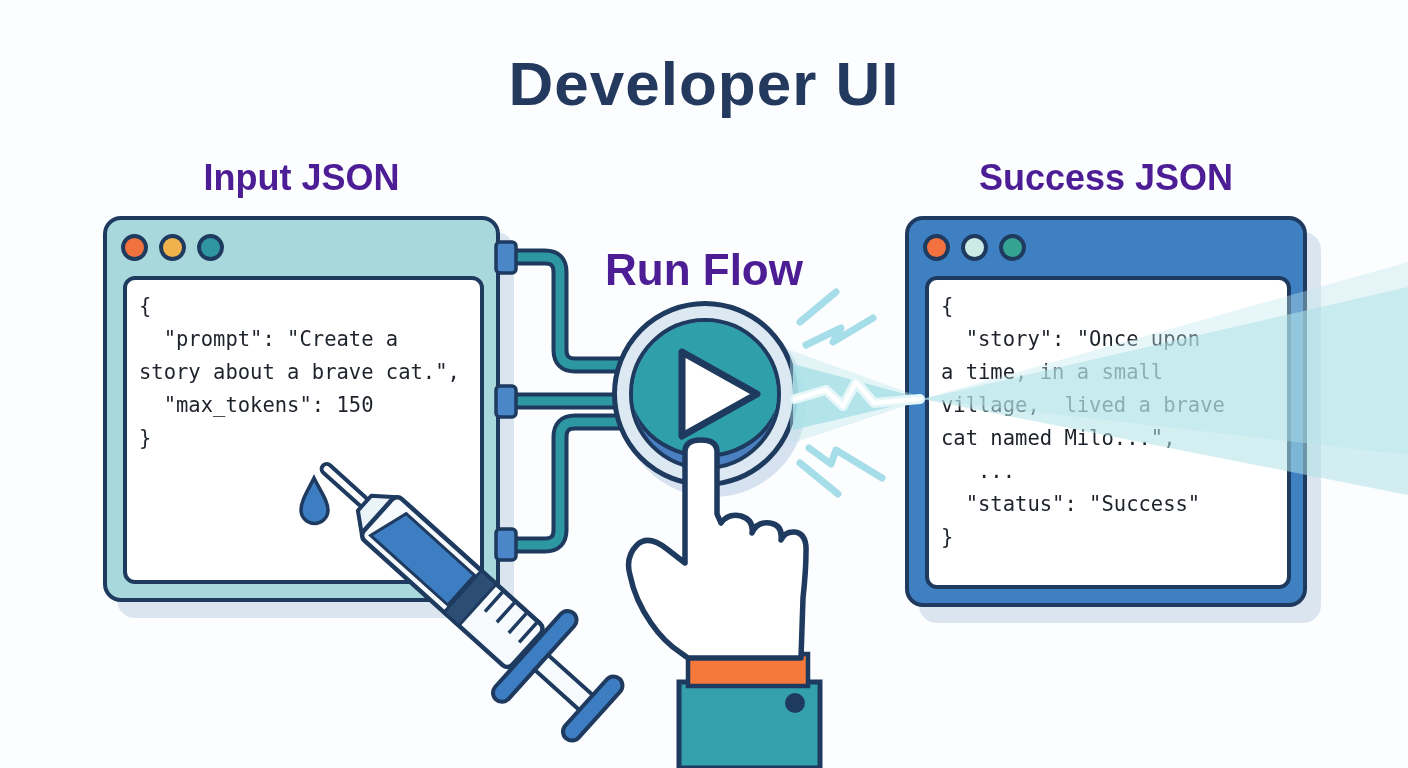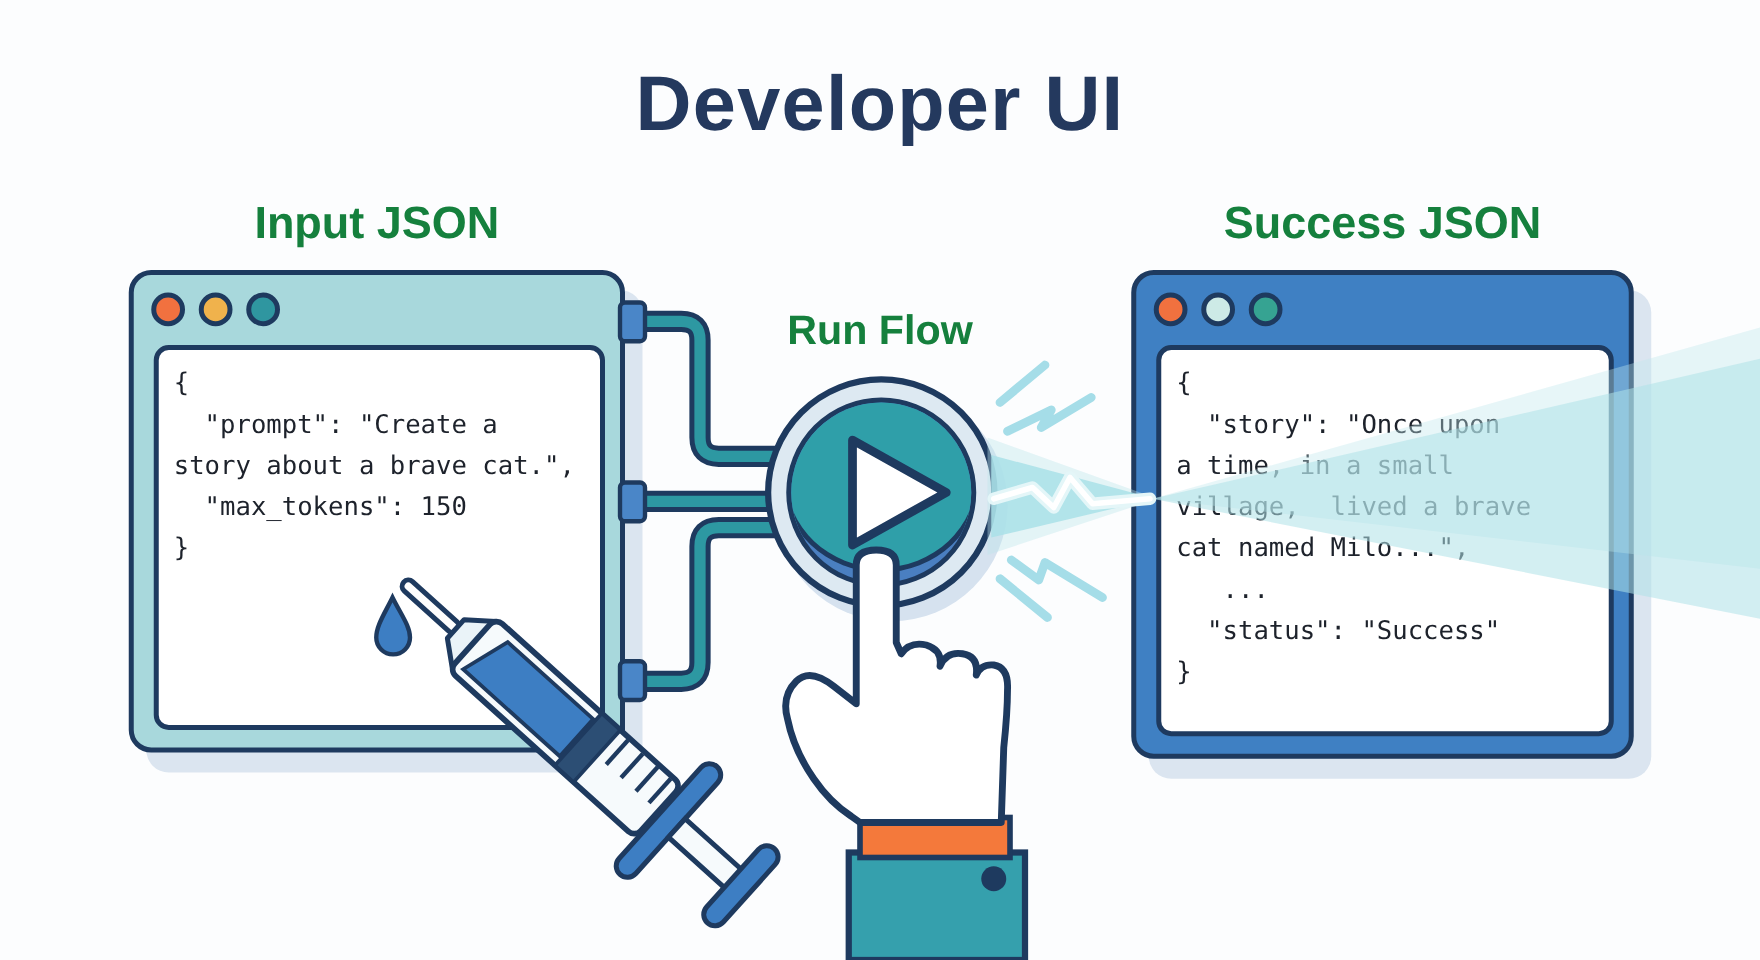--- a/index.html
+++ b/index.html
@@ -3,24 +3,24 @@
 <meta charset="utf-8">
 <style>
   html,body{margin:0;padding:0;}
   body{width:1408px;height:768px;overflow:hidden;background:#fcfdfe;
        font-family:"Liberation Sans",sans-serif;}
   .stage{position:relative;width:1408px;height:768px;}
 
   .page-title{position:absolute;top:48px;left:0;width:100%;text-align:center;
     font-size:62px;font-weight:700;color:#24395e;letter-spacing:1px;}
 
-  .panel-label{position:absolute;text-align:center;font-size:36px;font-weight:700;color:#15803d;}
+  .panel-label{position:absolute;text-align:center;font-size:36px;font-weight:700;color:#4c1d95;}
   .label-input{left:103px;top:157px;width:397px;}
   .label-output{left:905px;top:157px;width:402px;}
-  .label-run{left:604px;top:245px;width:200px;font-size:33px;}
+  .label-run{left:604px;top:245px;width:200px;font-size:44px;}
 
   .window{position:absolute;border:4px solid #1e3a5f;border-radius:18px;
     box-shadow:14px 16px 0 #dbe5f0;}
   .window-input{left:103px;top:216px;width:389px;height:378px;background:#a8d8dc;}
   .window-output{left:905px;top:216px;width:394px;height:383px;background:#3f80c3;}
 
   .dots{position:absolute;left:14px;top:14px;display:flex;gap:11px;}
   .dot{width:27px;height:27px;border-radius:50%;border:4px solid #1e3a5f;box-sizing:border-box;}
 
   .code-box{position:absolute;left:16px;right:12px;top:56px;bottom:14px;

